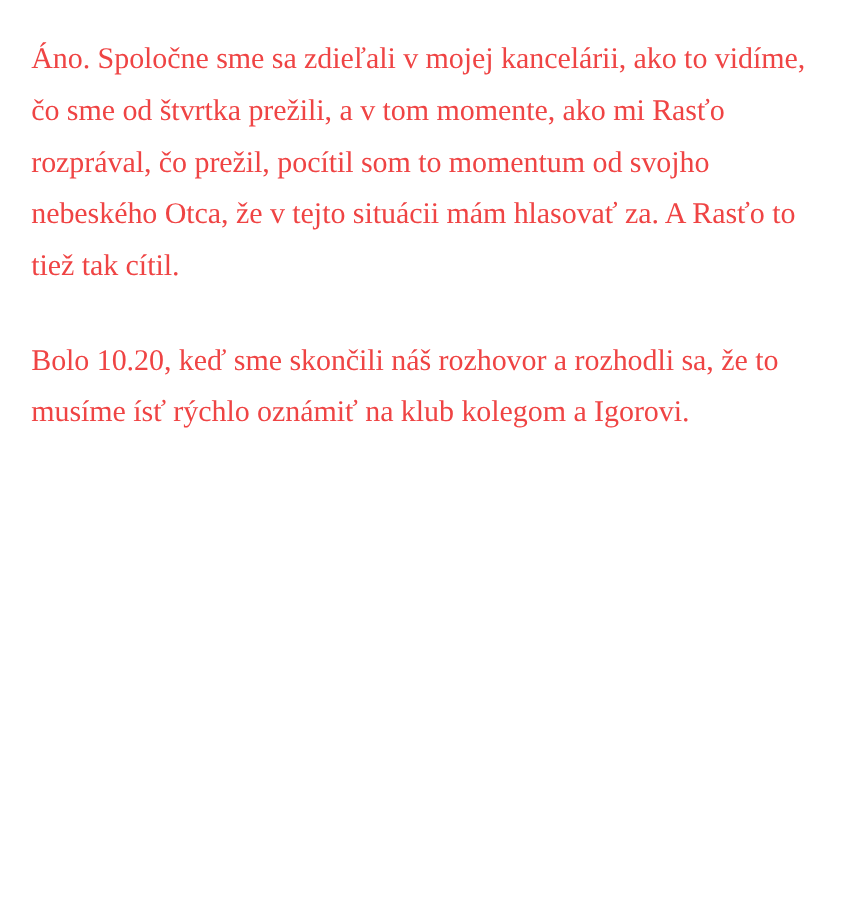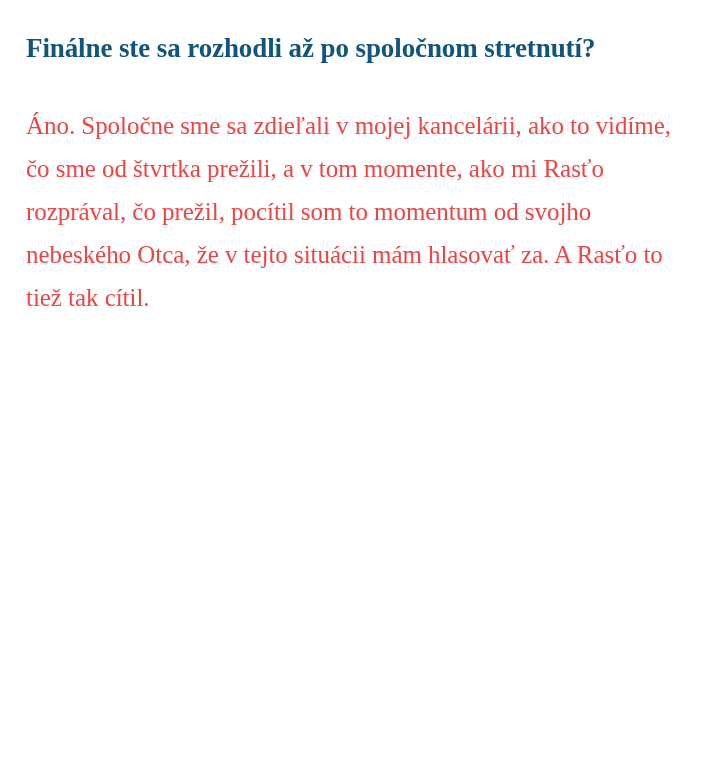--- a/index.html
+++ b/index.html
@@ -36,15 +36,15 @@
     letter-spacing: -0.05px;
   }
   .para:last-child {
     margin-bottom: 0;
   }
 </style>
 </head>
 <body>
 
 <div class="article">
-  <h2 class="question">Finálne ste sa rozhodli až po spoločnom stretnutí?</h2>
   <p class="para">Áno. Spoločne sme sa zdieľali v mojej kancelárii, ako to vidíme, čo sme od štvrtka prežili, a v tom momente, ako mi Rasťo rozprával, čo prežil, pocítil som to momentum od svojho nebeského Otca, že v tejto situácii mám hlasovať za. A Rasťo to tiež tak cítil.</p>
+  <p class="para">Bolo 10.20, keď sme skončili náš rozhovor a rozhodli sa, že to musíme ísť rýchlo oznámiť na klub kolegom a Igorovi.</p>
 </div>
 
 </body></html>

